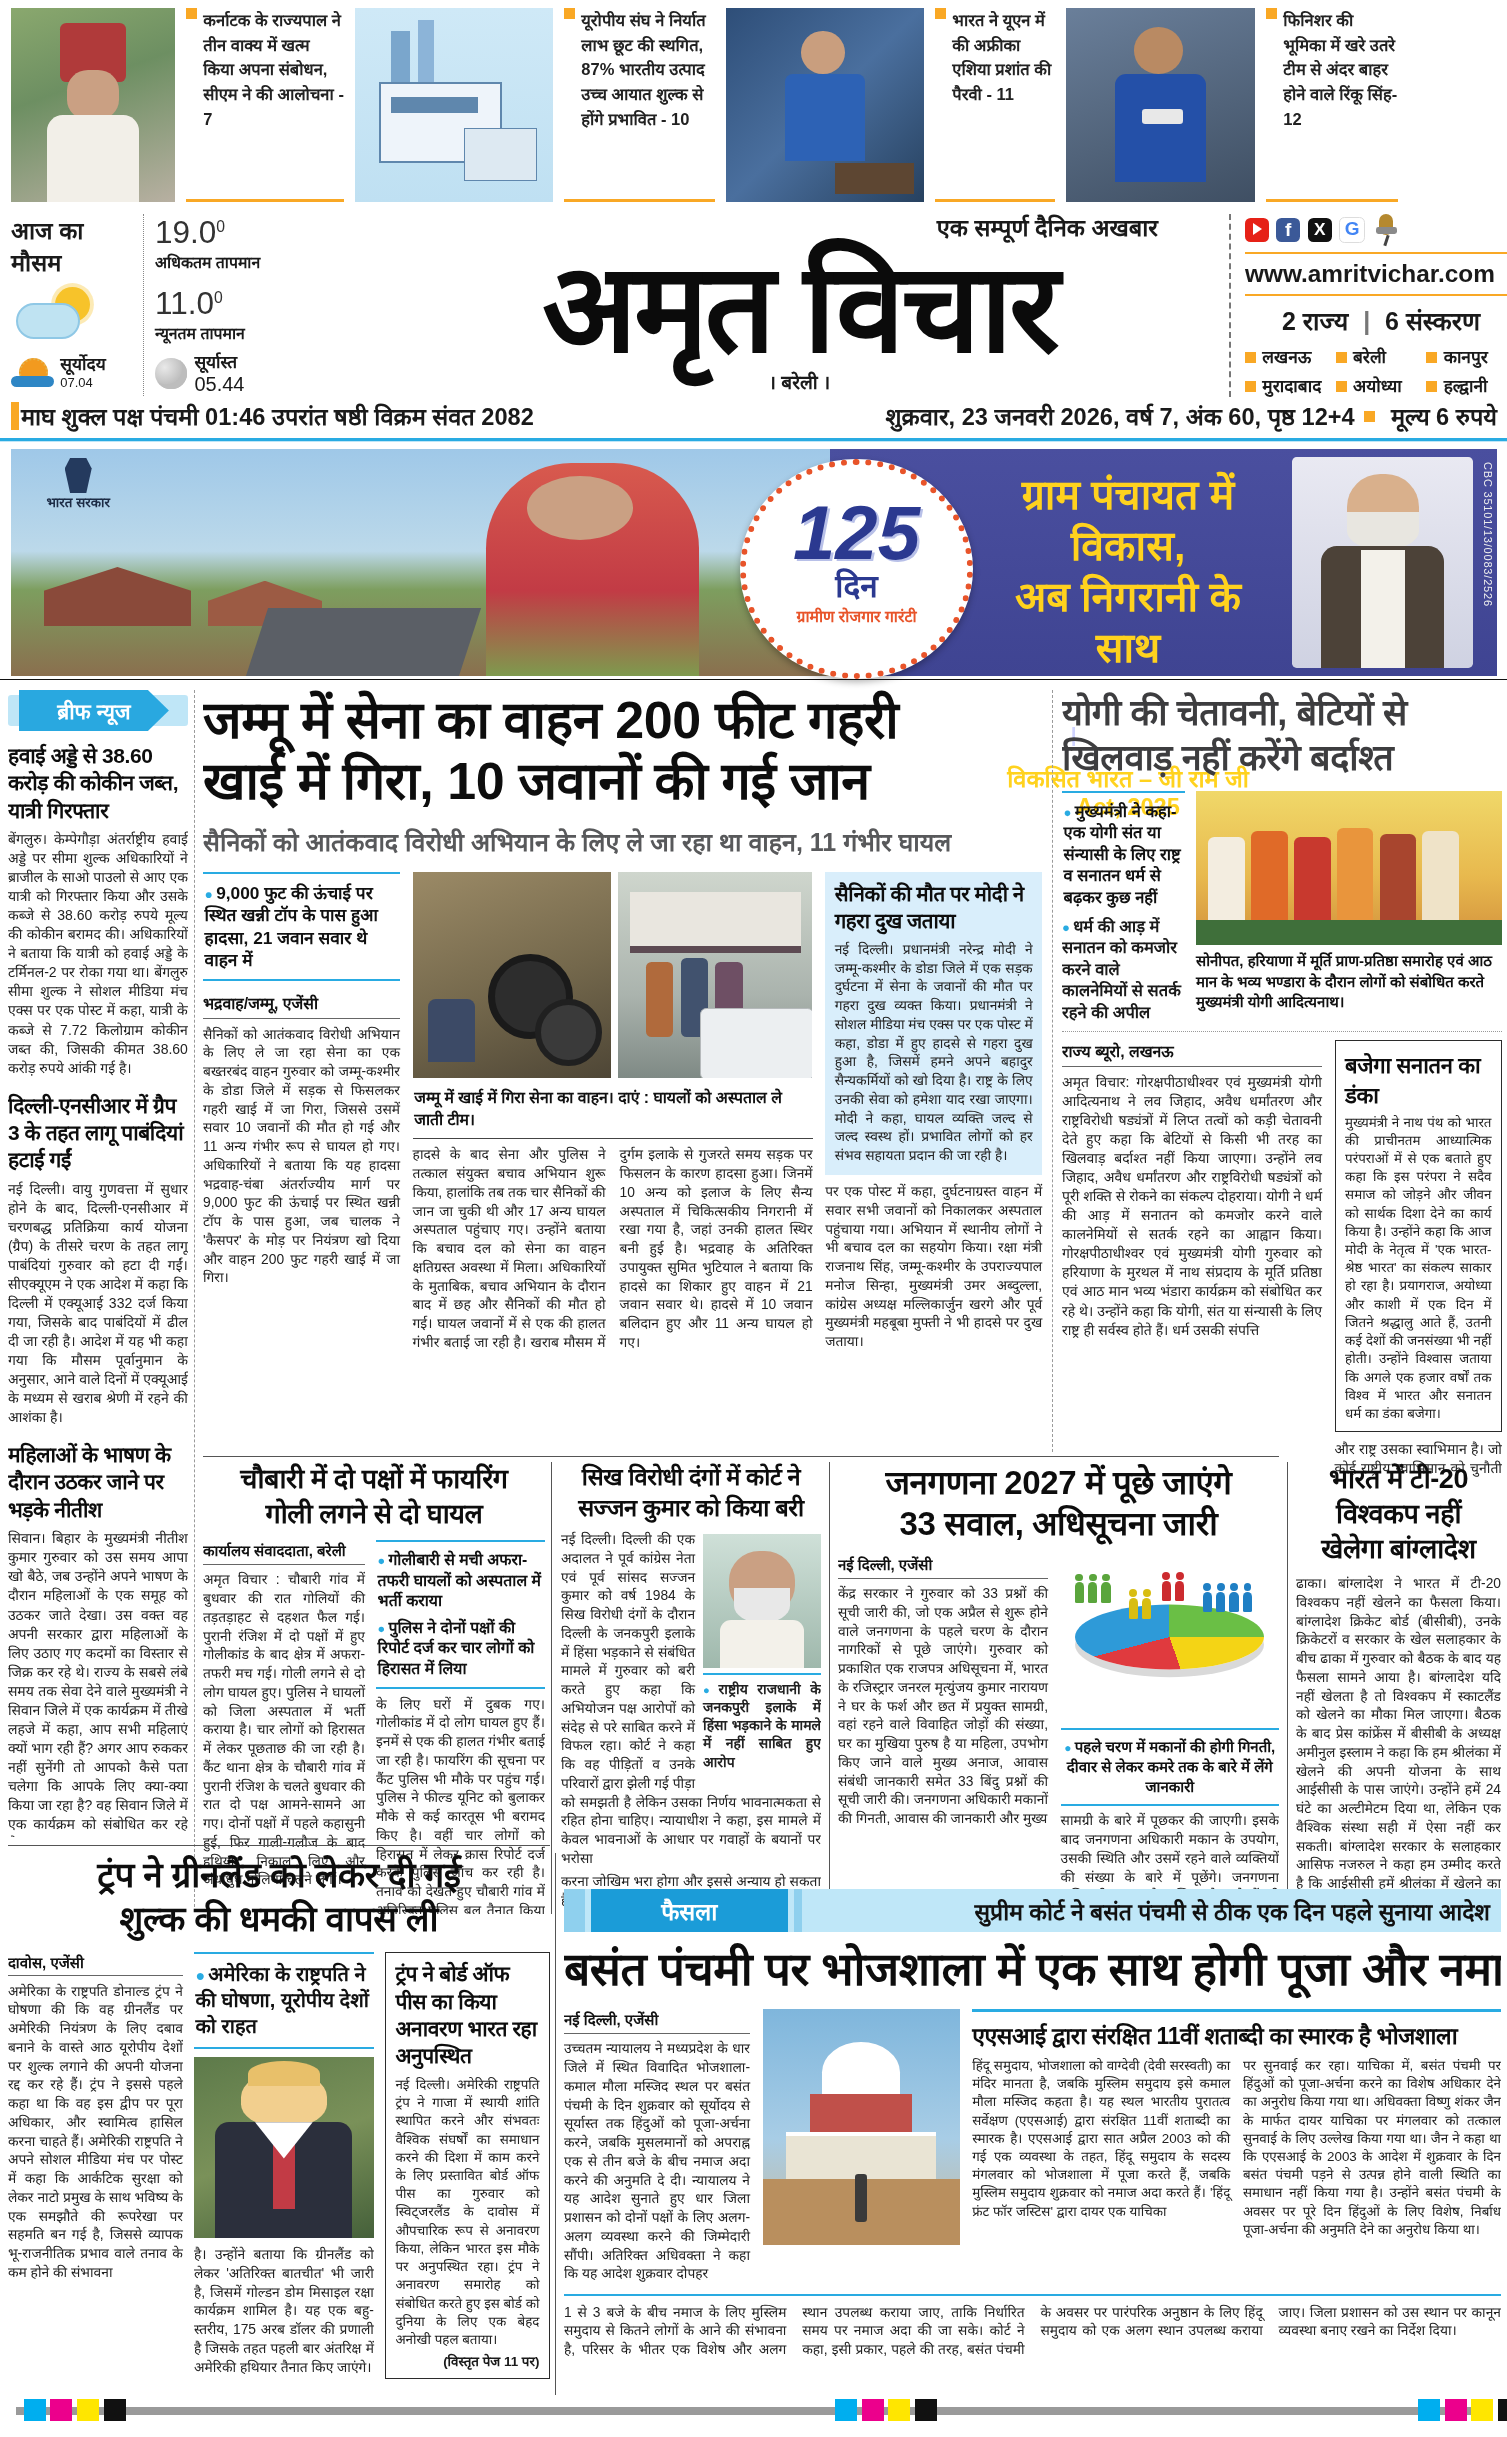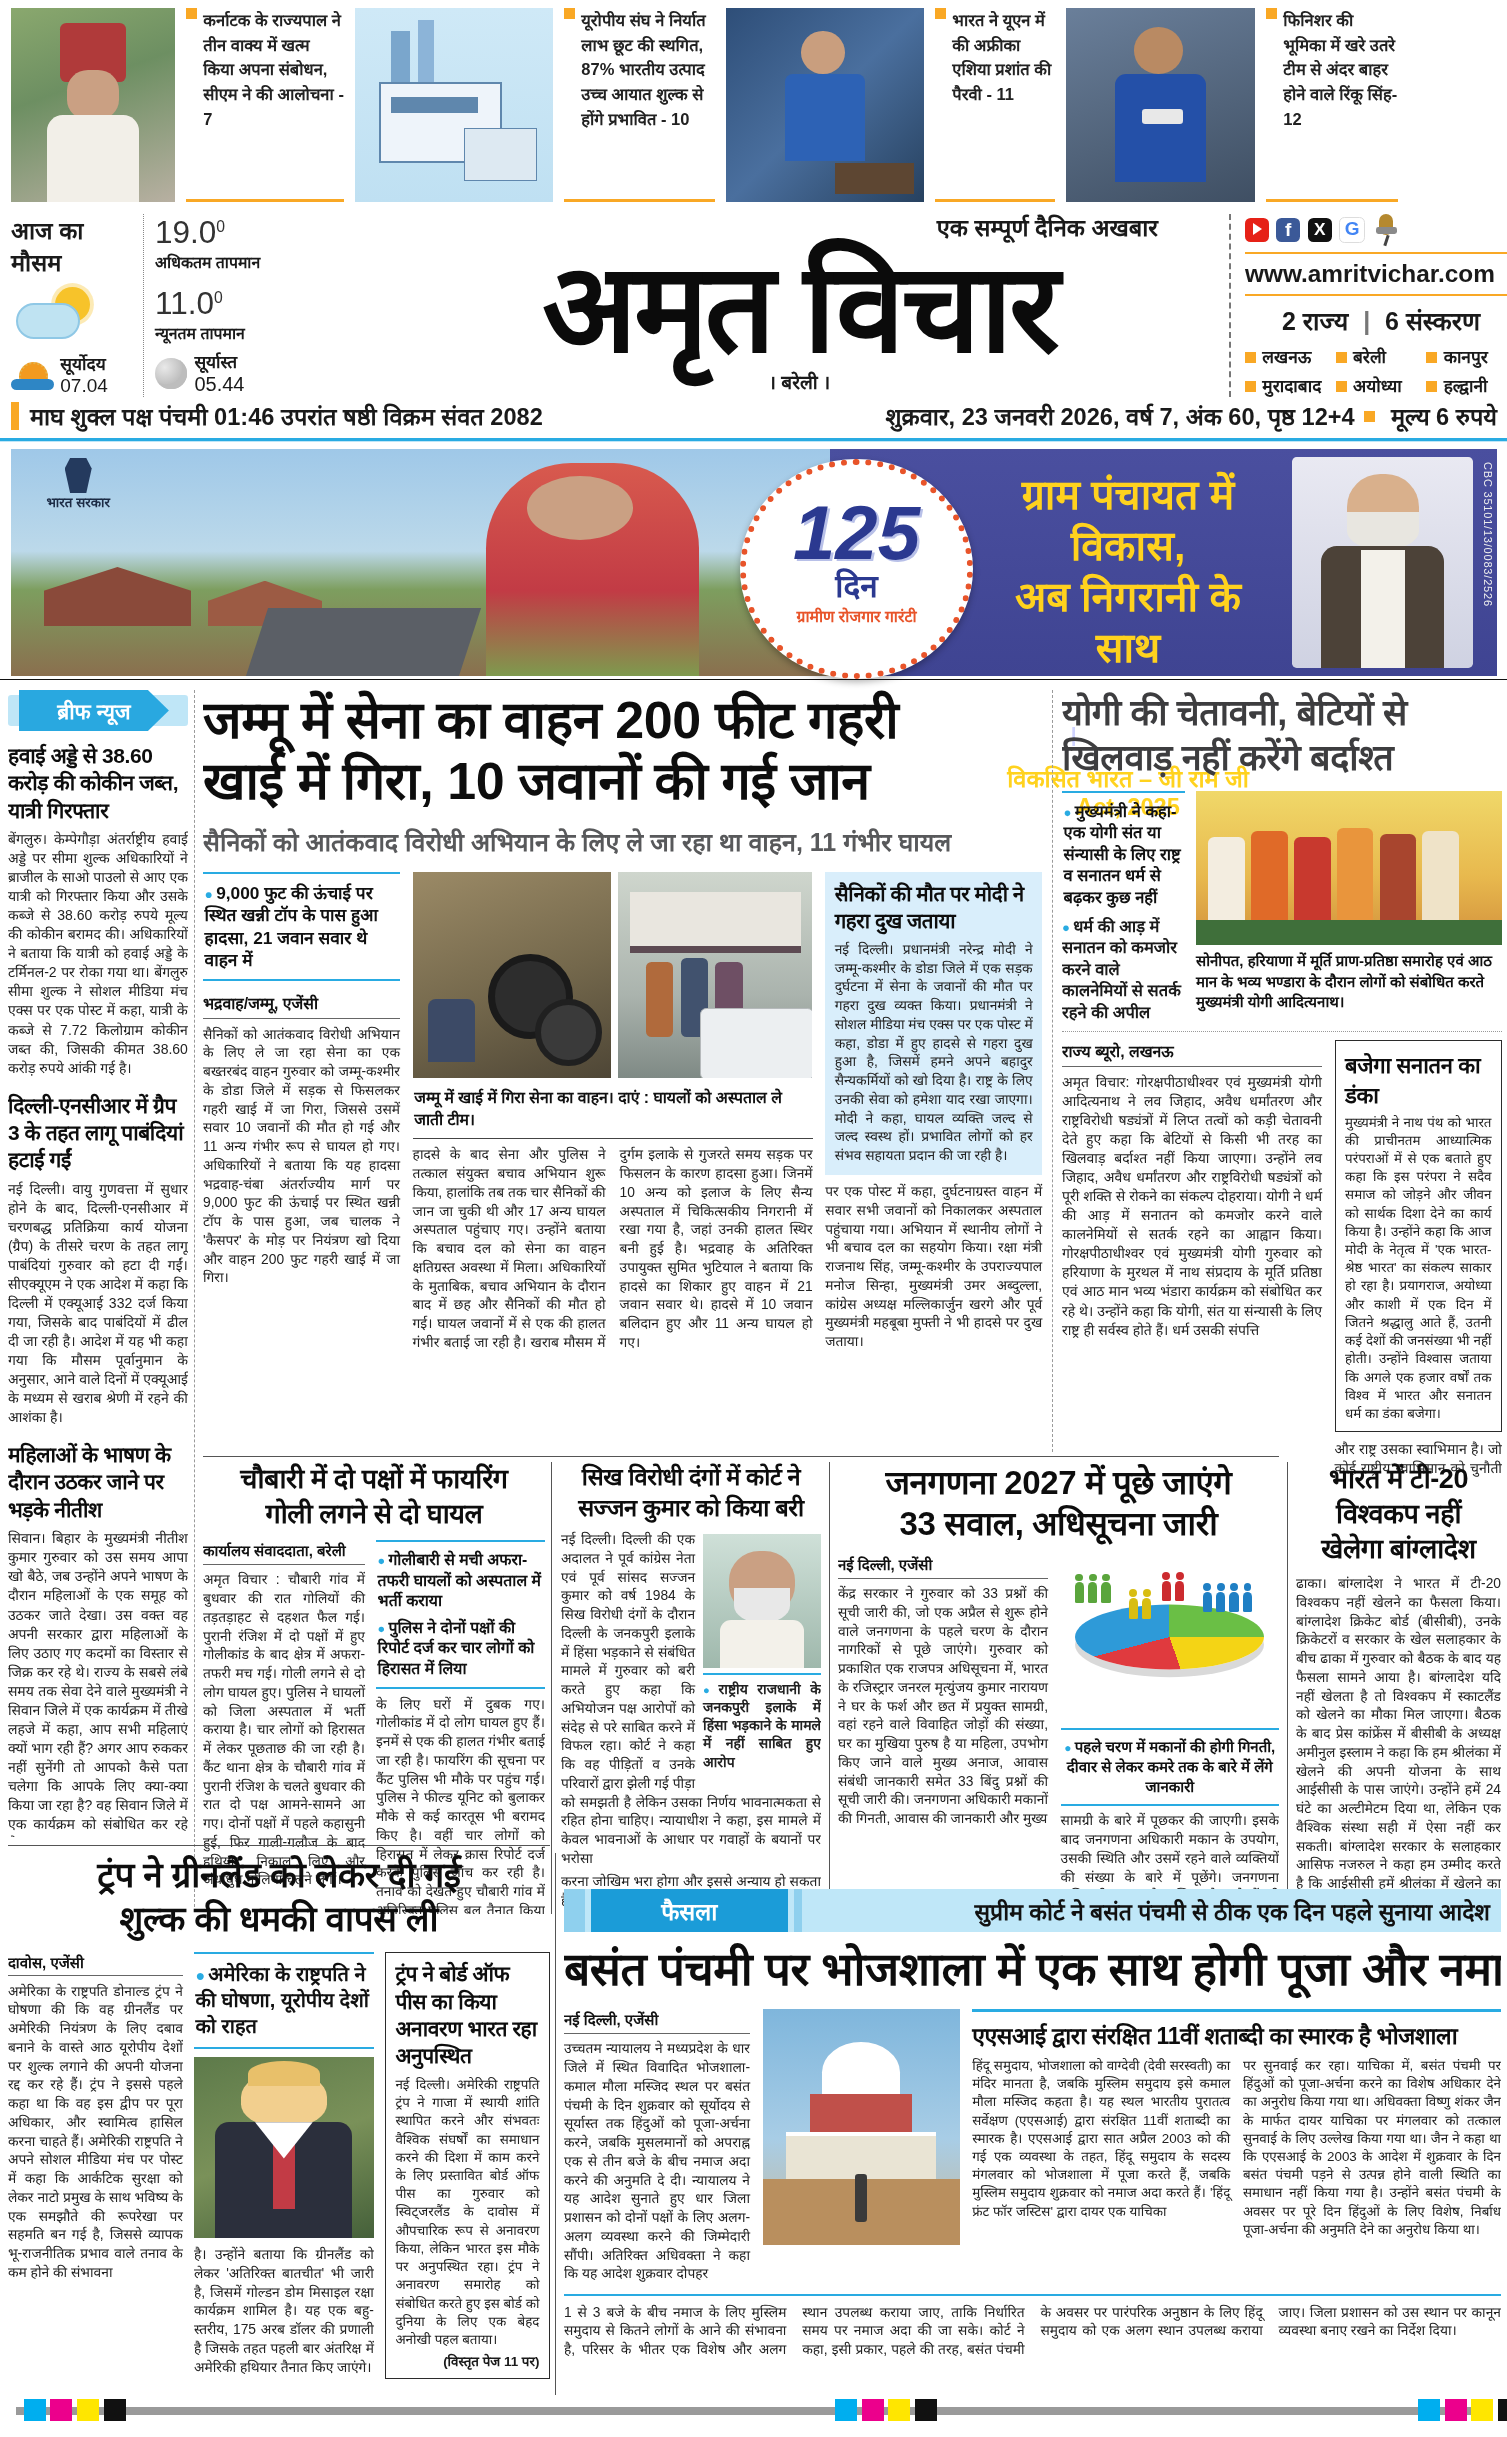--- a/index.html
+++ b/index.html
@@ -84,21 +84,21 @@
           <div class="abs" style="left:44px;top:3.2px;width:35px;height:35px;border-radius:50%;background:#f7c32a;box-shadow:0 0 0 3.9px rgba(247,195,42,.35)"></div>
           <div class="abs" style="left:4.7px;top:19px;width:60px;height:31.5px;border-radius:19px;background:#bfe3f2;border:2.4px solid #8fc8e6"></div>
         </div>
         <div style="display:flex;align-items:center;gap:6.3px;margin-top:4.7px">
           <div style="width:43px;height:31.5px;position:relative;overflow:hidden">
             <div class="abs" style="left:7.9px;top:3.2px;width:25px;height:25px;border-radius:50%;background:#f29a1f;border:2.4px dotted #e4b24a"></div>
             <div class="abs" style="left:0;top:20.5px;width:43px;height:11px;background:#2e86c5;border-radius:6.3px"></div>
           </div>
           <div>
             <div style="font-weight:bold;font-size:17.3px">सूर्योदय</div>
-            <div style="font-size:19px">07.04</div>
+            <div style="font-size:13px">07.04</div>
           </div>
         </div>
       </div>
       <div style="border-left:1.6px dotted #888;padding-left:11px;width:150px">
         <div style="font-size:31.5px;color:#333">​<span>19.0</span><sup>0</sup></div>
         <div style="font-weight:bold;font-size:15.8px">अधिकतम तापमान</div>
         <div style="font-size:31.5px;color:#333;margin-top:12px"><span>11.0</span><sup>0</sup></div>
         <div style="font-weight:bold;font-size:15.8px">न्यूनतम तापमान</div>
         <div style="display:flex;align-items:center;gap:7.9px;margin-top:6.3px">
           <div style="width:31.5px;height:31.5px;border-radius:50%;background:radial-gradient(circle at 30% 30%,#e9e9e9,#9f9f9f);box-shadow:inset -4.7px -4.7px 0 #bdbdbd"></div>
@@ -143,21 +143,21 @@
       <span><span class="ysq"></span><span>लखनऊ</span></span>
       <span><span class="ysq"></span><span>बरेली</span></span>
       <span><span class="ysq"></span><span>कानपुर</span></span>
       <span><span class="ysq"></span><span>मुरादाबाद</span></span>
       <span><span class="ysq"></span><span>अयोध्या</span></span>
       <span><span class="ysq"></span><span>हल्द्वानी</span></span>
     </div>
   </div>
 
   <div class="abs" style="left:11px;top:400px;width:1486px;display:flex;justify-content:space-between;align-items:center">
-    <div style="display:flex;align-items:center;gap:11px">
+    <div style="display:flex;align-items:center;gap:2px">
       <span style="width:7.9px;height:28px;background:#f9a825;display:inline-block"></span>
       <span style="font-weight:900;font-size:23.6px">माघ शुक्ल पक्ष पंचमी 01:46 उपरांत षष्ठी विक्रम संवत 2082</span>
     </div>
     <div style="font-weight:900;font-size:23.6px;display:flex;align-items:center;gap:9.5px">
       <span>शुक्रवार, 23 जनवरी 2026, वर्ष 7, अंक 60, पृष्ठ 12+4</span>
       <span class="ysq"></span>
       <span>मूल्य 6 रुपये</span>
     </div>
   </div>
   <div class="abs" style="left:0;top:438px;width:1508px;border-top:3.2px solid #29abe2;border-bottom:1.6px solid #bfe6f7"></div>

